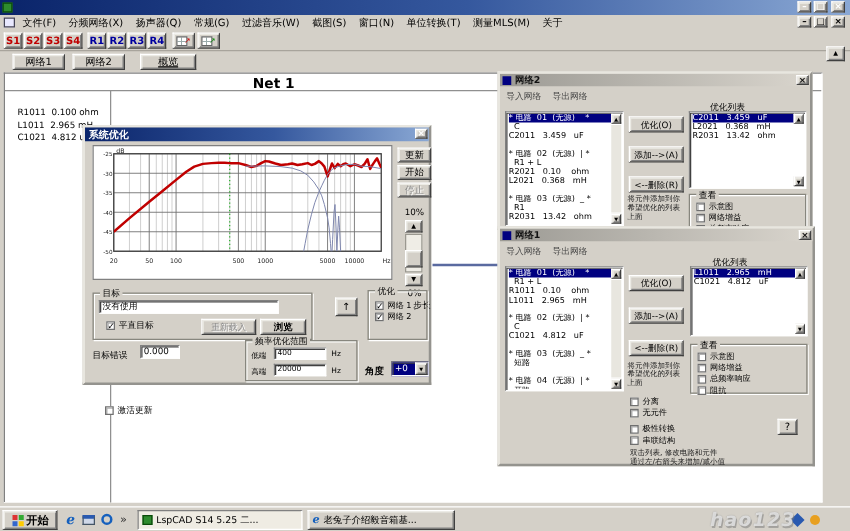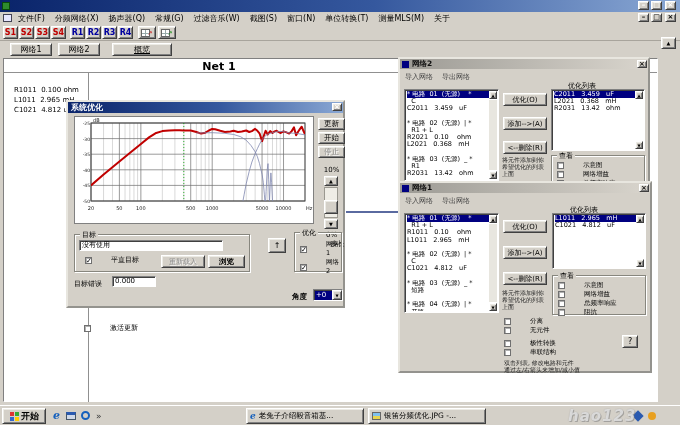--- a/index.html
+++ b/index.html
@@ -20,21 +20,21 @@
   .sbtns{display:flex;gap:1px;}
   .sbtns>span{width:15px;height:13px;font-size:8px;font-weight:bold;}
   .s-red>span{color:#c00000;}
   .s-blue>span{color:#0000a0;}
   .listbox{background:#fff;border:1px solid;border-color:#808080 #fff #fff #808080;box-shadow:inset 1px 1px 0 #404040;overflow:hidden;}
   .lrows{position:absolute;left:2px;top:1px;right:9px;bottom:1px;overflow:hidden;}
   .lrow{font-size:6.5px;line-height:7.2px;white-space:pre;overflow:hidden;}
   .lrow.sel{background:#000080;color:#fff;}
   .sb{position:absolute;right:1px;width:8px;background:#e8e6df;}
   .sbbtn{position:absolute;right:1px;width:8px;height:8px;font-size:4px;}
-  .cbrow{display:flex;align-items:center;gap:19px;font-size:6.5px;line-height:9px;}
+  .cbrow{display:flex;align-items:center;gap:3px;font-size:6.5px;line-height:9px;}
   .cb{width:7px;height:7px;background:#fff;border:1px solid #707070;box-shadow:inset 1px 1px 0 #b0b0b0;
       font-size:7px;line-height:6px;text-align:center;flex:0 0 auto;}
   .mini{font-size:6px;}
   .hint{font-size:6px;line-height:7px;word-break:break-all;color:#222;}
   .winctl{width:11px;height:9px;font-size:7px;line-height:7px;font-weight:bold;}
   .gridicon{width:9px;height:8px;border:1px solid #666;background:
      linear-gradient(90deg,transparent 3px,#9aa 3px,#9aa 4px,transparent 4px),
      linear-gradient(transparent 3px,#9aa 3px,#9aa 4px,transparent 4px),#fff;}
   .flag{width:9px;height:9px;position:relative;background:#d33;box-shadow:5px 0 0 #3a3,0 5px 0 #36c,5px 5px 0 #fc0;width:4px;height:4px;margin:1px 6px 5px 1px;}
   .wm{font-style:italic;font-weight:bold;font-size:15px;color:rgba(255,255,255,.65);
@@ -90,21 +90,21 @@
     </span>
     <span class="b btn" style="left:158px;top:2px;width:18px;height:13px;">
       <span class="gridicon"></span>
       <span style="color:#080;font-size:6px;margin-left:-3px;">↗</span>
     </span>
   </div>
 
   <div class="b" style="left:0;top:42px;width:680px;height:16px;">
     <span class="b btn" style="left:10px;top:1px;width:42px;height:13px;font-size:8px;">网络1</span>
     <span class="b btn" style="left:58px;top:1px;width:42px;height:13px;font-size:8px;">网络2</span>
-    <span class="b btn" style="left:112px;top:1px;width:60px;height:13px;font-size:8px;text-decoration:underline;">概览</span>
+    <span class="b btn" style="left:112px;top:1px;width:45px;height:13px;font-size:8px;text-decoration:underline;">概览</span>
   </div>
 
   <span class="b btn" style="left:661px;top:37px;width:15px;height:12px;font-size:5px;">▲</span>
 
   <div class="b" style="left:3px;top:58px;width:655px;height:344px;background:#fff;border:1px solid;border-color:#808080 #fff #fff #808080;">
     <span class="b" style="left:180px;top:1px;width:70px;text-align:center;font-size:11px;font-weight:bold;">Net 1</span>
     <span class="b" style="left:0;top:13px;width:653px;height:1px;background:#909090;"></span>
     <span class="b" style="left:84px;top:13px;width:1px;height:330px;background:#909090;"></span>
     <div class="b" style="left:10px;top:26px;font-size:7px;line-height:10px;white-space:pre;"><span style="display: block;">R1011  0.100 ohm</span><span style="display: block;">L1011  2.965 mH</span><span style="display: block;">C1021  4.812 uF</span></div>
     <span class="b" style="left:342px;top:152px;width:55px;height:2px;background:#5a6aa0;"></span>
@@ -209,24 +209,33 @@
             <span>网络 1</span>
           </div>
           <div class="cbrow">
             <span class="cb">✓</span>
             <span>网络 2</span>
           </div>
         </div>
     </div>
 
     <span class="b" style="left:6px;top:177px;font-size:7px;">目标错误</span>
-    <span class="b sunken" style="left:44px;top:174px;width:44px;height:11px;font-size:7px;line-height:9px;padding-left:2px;">0.000</span>
+    <span class="b sunken" style="left:44px;top:174px;width:32px;height:11px;font-size:7px;line-height:9px;padding-left:2px;">0.000</span>
     <div class="b cbrow" style="left:16px;top:190px;margin-top:32px;">
       <span class="cb"></span>
       <span style="font-size:7px;">激活更新</span>
+    </div>
+    <div class="b grp" style="left:128px;top:170px;width:90px;height:33px;">
+      <span class="glabel">频率优化范围</span>
+      <span class="b mini" style="left:4px;top:7px;">低端</span>
+      <span class="b sunken mini" style="left:22px;top:5px;width:42px;height:10px;line-height:8px;padding-left:2px;">400</span>
+      <span class="b mini" style="left:68px;top:7px;">Hz</span>
+      <span class="b mini" style="left:4px;top:20px;">高端</span>
+      <span class="b sunken mini" style="left:22px;top:18px;width:42px;height:10px;line-height:8px;padding-left:2px;">20000</span>
+      <span class="b mini" style="left:68px;top:20px;">Hz</span>
     </div>
     <span class="b" style="left:224px;top:190px;font-size:7.5px;font-weight:bold;">角度</span>
     <div class="b sunken" style="left:245px;top:187px;width:30px;height:12px;background:#000080;">
       <span style="position:absolute;left:2px;top:1px;color:#fff;font-size:7px;">+0</span>
       <span class="btn" style="position:absolute;right:0;top:0;width:10px;height:10px;font-size:4px;">▼</span>
     </div>
   </div>
 
   <div class="b" style="left:398px;top:57px;width:252px;height:127px;background:#d4d0c8;border:2px outset #e8e6df;z-index:3;overflow:hidden;">
     <div class="paneltitle b" style="left:0;top:0;width:248px;height:10px;">
@@ -393,27 +402,27 @@
   <div class="b" style="left:0;top:405px;width:680px;height:20px;background:#d4d0c8;border-top:1px solid #fff;z-index:20;">
     <span class="b btn" style="left:2px;top:2px;width:44px;height:16px;font-size:9px;font-weight:bold;gap:1px;">
       <span class="flag"></span>
       <span>开始</span>
     </span>
     <span class="b" style="left:53px;top:3px;font-family:'DejaVu Serif',serif;font-style:italic;font-weight:bold;font-size:11px;color:#1560bd;">e</span>
     <span class="b" style="left:66px;top:6px;width:10px;height:8px;background:#cfd8e8;border:1px solid #456;border-top:3px solid #2a5ab0;"></span>
     <span class="b" style="left:81px;top:5px;width:9px;height:9px;border-radius:50%;border:2px solid #1560bd;"></span>
     <span class="b" style="left:96px;top:5px;font-size:9px;color:#333;">»</span>
 
+    <span class="b" style="left:110px;top:2px;width:132px;height:16px;background:#efece3;border:1px solid;border-color:#808080 #fff #fff #808080;display:flex;align-items:center;gap:3px;padding:0 3px;overflow:hidden;">
+      <span style="width:8px;height:8px;background:#2e8b2e;border:1px solid #0a4a0a;flex:0 0 auto;"></span>
+      <span style="font-size:7.5px;white-space:nowrap;">LspCAD S14 5.25 二...</span>
+    </span>
     <span class="b btn" style="left:246px;top:2px;width:118px;height:16px;justify-content:flex-start;gap:3px;padding:0 3px;overflow:hidden;">
       <span style="font-family:'DejaVu Serif',serif;font-style:italic;font-weight:bold;font-size:9px;color:#1560bd;flex:0 0 auto;">e</span>
       <span style="font-size:7.5px;white-space:nowrap;">老兔子介绍毅音箱基...</span>
     </span>
-    <span class="b btn" style="left:368px;top:2px;width:118px;height:16px;justify-content:flex-start;gap:3px;padding:0 3px;overflow:hidden;">
-      <span style="width:9px;height:8px;background:linear-gradient(#7ec0ee 50%,#e8d44d 50%);border:1px solid #666;flex:0 0 auto;"></span>
-      <span style="font-size:7.5px;white-space:nowrap;">银笛分频优化.JPG -...</span>
-    </span>
 
     <span class="b" style="left:634px;top:6px;width:8px;height:8px;background:#2a5ab0;transform:rotate(45deg);"></span>
     <span class="b" style="left:648px;top:6px;width:8px;height:8px;border-radius:50%;background:#e8a020;"></span>
     <span class="b wm" style="left:568px;top:1px;">hao123</span>
   </div>
 
 </div>
 
 </body></html>

